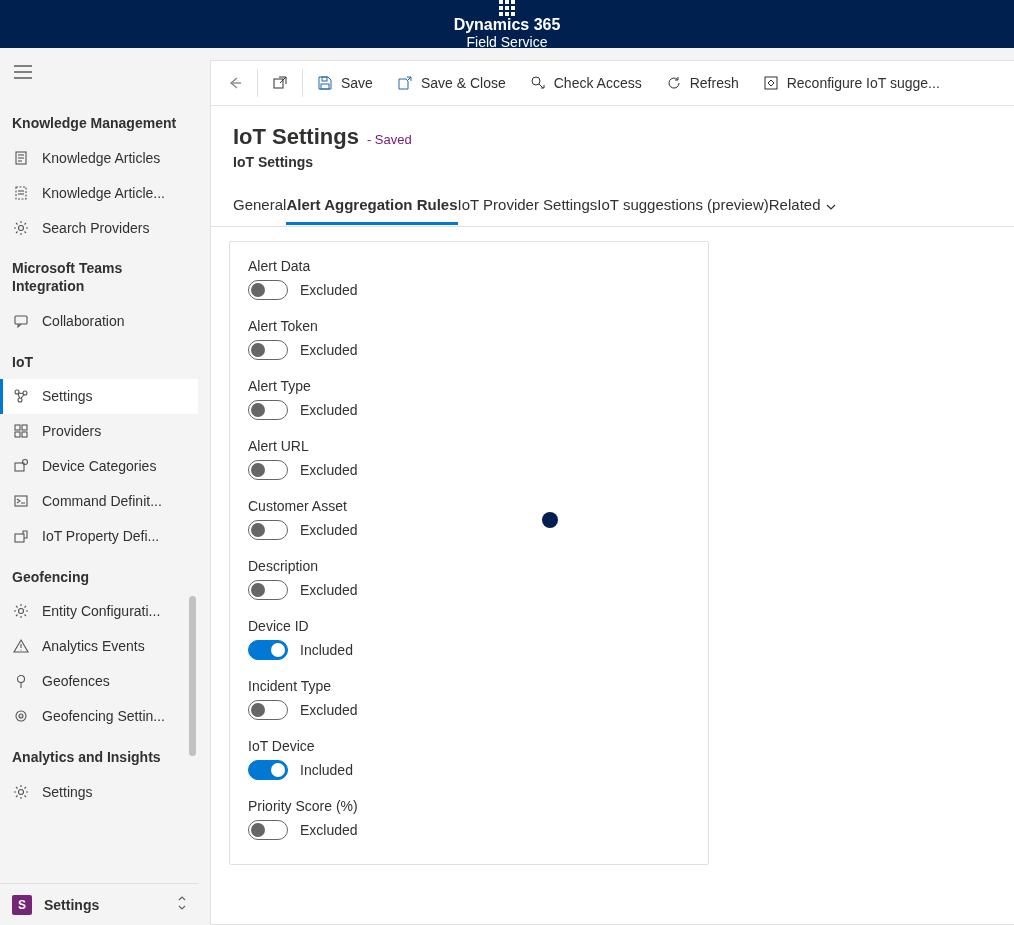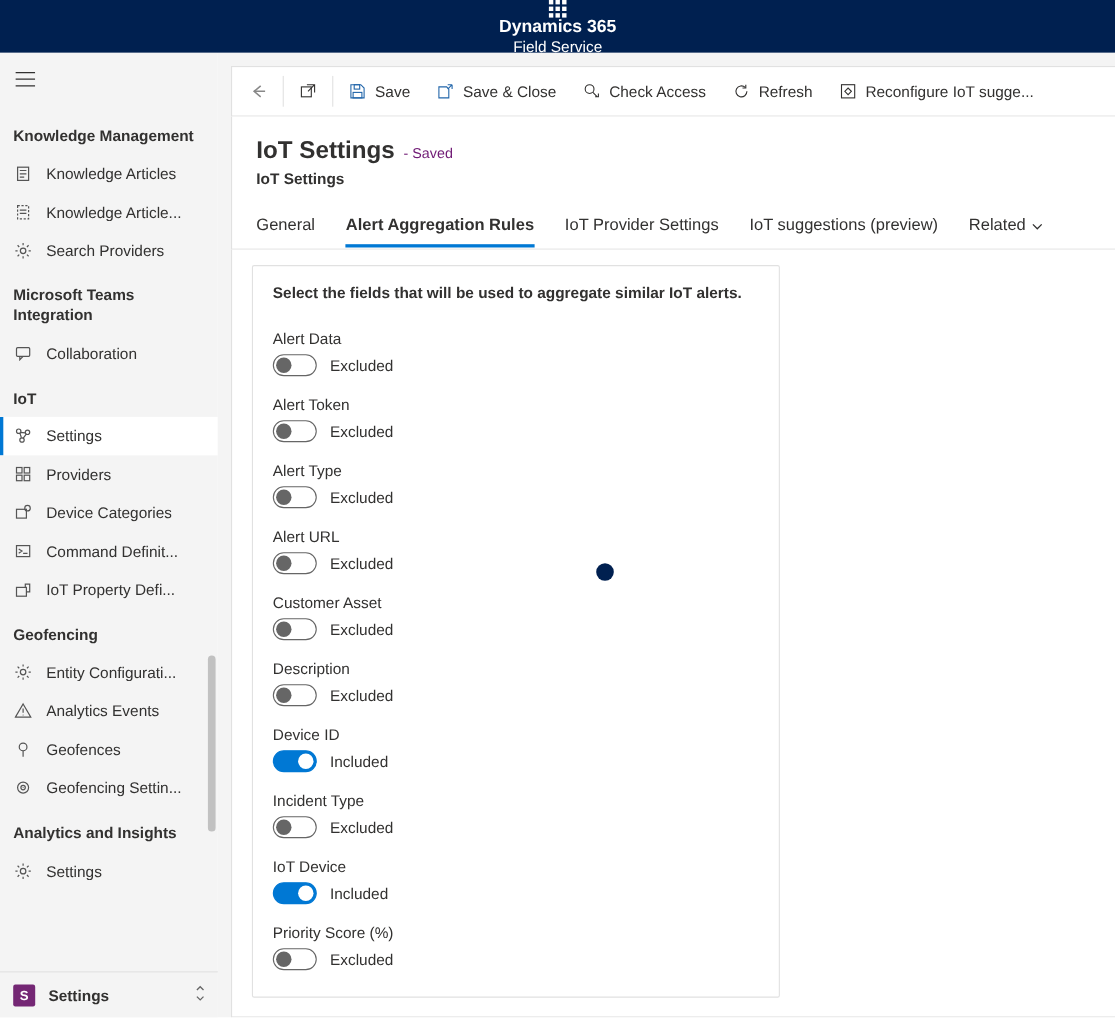--- a/index.html
+++ b/index.html
@@ -48,21 +48,21 @@
   .cmdbtn { display:flex; align-items:center; gap:8px; height:46px; padding:0 12px; cursor:pointer; white-space:nowrap;}
   .cmdbtn .icon { width:16px; height:16px; display:flex; align-items:center; justify-content:center;}
   .cmd-sep { width:1px; height:28px; background:#e1e1e1; margin:0 2px; }
 
   .page-card { background:#fff; border:1px solid #e1e1e1; border-top:none; border-right:none; padding: 18px 22px 0 22px; }
   .page-title-row { display:flex; align-items:baseline; gap:8px; }
   .page-title { font-size:22px; font-weight:600; }
   .page-saved { font-size:13px; color:#701a75; }
   .page-subtitle { font-size:14px; font-weight:600; margin-top:4px; }
 
-  .tabs { display:flex; gap:28px; margin-top:20px; border-bottom:1px solid transparent;}
+  .tabs { display:flex; margin-top:20px; border-bottom:1px solid transparent;}
   .tab { padding: 6px 0 12px 0; font-size:15px; color:#323130; cursor:pointer; position:relative; white-space:nowrap;}
   .tab.active { font-weight:600; }
   .tab.active::after { content:""; position:absolute; left:0; right:0; bottom:0; height:3px; background:#0078d4; }
   .tab .chev { margin-left:6px; font-size:11px;}
 
   .inner-card { margin-top:14px; width:480px; border:1px solid #e1e1e1; border-radius:2px; padding: 16px 18px 6px 18px; background:#fff; }
   .inner-card .help { font-weight:600; font-size:14px; margin-bottom:26px;}
   .field { margin-bottom: 18px; }
   .field-label { font-size:14px; margin-bottom:6px; }
   .field-row { display:flex; align-items:center; gap:12px;}
@@ -372,21 +372,20 @@
           <div class="tab">IoT Provider Settings</div>
           <div class="tab">IoT suggestions (preview)</div>
           <div class="tab">Related<span class="chev"><svg width="10" height="6" viewBox="0 0 10 6">
                 <path d="M1 1 L5 5 L9 1" stroke="#323130" stroke-width="1.2" fill="none"></path>
               </svg></span></div>
         </div>
     </div>
 
     <div class="content-border">
       <div class="inner-card">
-        <div class="help">Select the fields that will be used to aggregate similar IoT alerts.</div>
         <div id="fields">
             <div class="field">
       <div class="field-label">Alert Data</div>
       <div class="field-row">
         <div class="toggle ">
                   <div class="knob"></div>
                 </div>
         <span class="toggle-label">Excluded</span>
       </div>
             </div>

